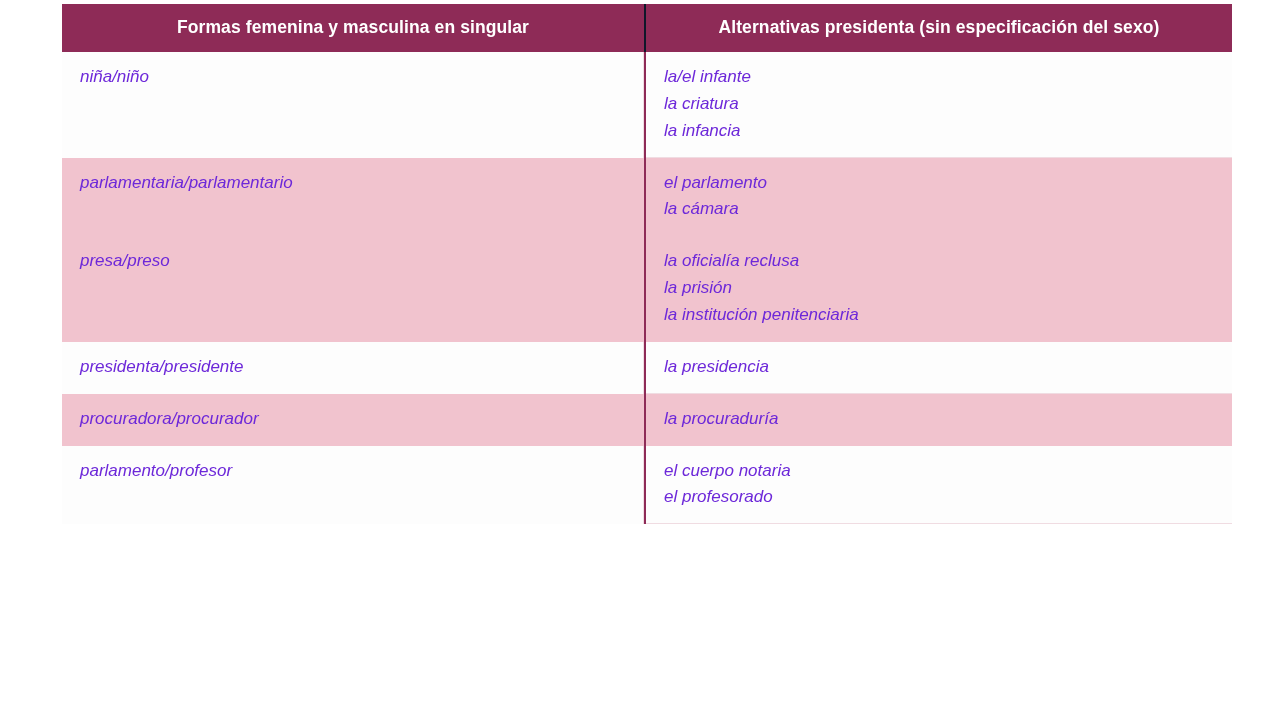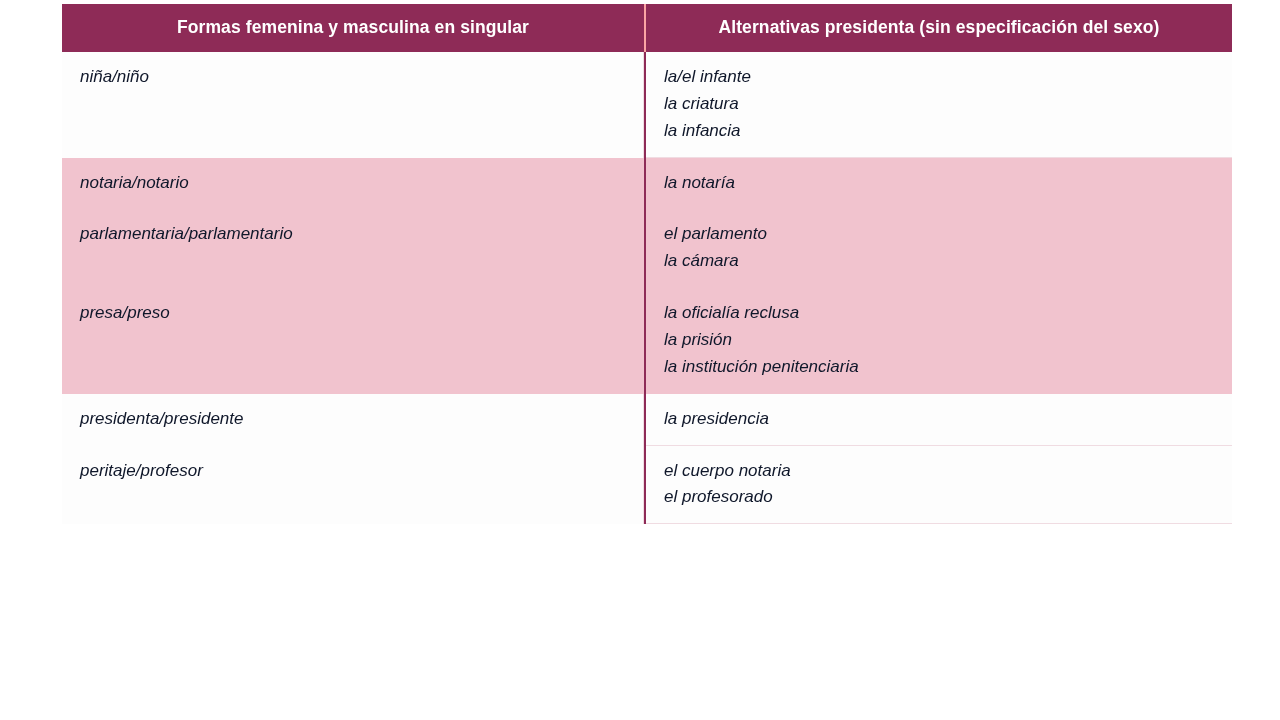--- a/index.html
+++ b/index.html
@@ -53,26 +53,26 @@
     background: #8e2b57;
     color: #ffffff;
     font-size: 17.5px;
     font-weight: bold;
     text-align: center;
     padding: 13px 8px 14px 8px;
     border: none;
     letter-spacing: 0.1px;
   }
   thead th.th-left {
-    border-right: 2px solid #fca5a5;
+    border-right: 2px solid #0f172a;
   }
   tbody td {
     font-size: 17px;
     font-style: italic;
-    color: #0f172a;
+    color: #6d28d9;
     padding: 12px 18px 13px 18px;
     vertical-align: top;
     line-height: 1.58;
     border: none;
   }
   tbody td.col-left {
     border-right: 2px solid #8e2b57;
   }
   tr.row-white td { background: #fdfdfd; }
   tr.row-pink td { background: #f1c3ce; }
@@ -114,32 +114,20 @@
               <div class="cell-lines">
                 <span>la/el infante</span>
                 <span>la criatura</span>
                 <span>la infancia</span>
               </div>
             </td>
           </tr>
           <tr class="row-pink">
             <td class="col-left">
               <div class="cell-lines">
-                <span>notaria/notario</span>
-              </div>
-            </td>
-            <td class="col-right">
-              <div class="cell-lines">
-                <span>la notaría</span>
-              </div>
-            </td>
-          </tr>
-          <tr class="row-pink">
-            <td class="col-left">
-              <div class="cell-lines">
                 <span>parlamentaria/parlamentario</span>
               </div>
             </td>
             <td class="col-right">
               <div class="cell-lines">
                 <span>el parlamento</span>
                 <span>la cámara</span>
               </div>
             </td>
           </tr>
@@ -162,24 +150,36 @@
               <div class="cell-lines">
                 <span>presidenta/presidente</span>
               </div>
             </td>
             <td class="col-right">
               <div class="cell-lines">
                 <span>la presidencia</span>
               </div>
             </td>
           </tr>
+          <tr class="row-pink">
+            <td class="col-left">
+              <div class="cell-lines">
+                <span>procuradora/procurador</span>
+              </div>
+            </td>
+            <td class="col-right">
+              <div class="cell-lines">
+                <span>la procuraduría</span>
+              </div>
+            </td>
+          </tr>
           <tr class="row-white">
             <td class="col-left">
               <div class="cell-lines">
-                <span>peritaje/profesor</span>
+                <span>parlamento/profesor</span>
               </div>
             </td>
             <td class="col-right">
               <div class="cell-lines">
                 <span>el cuerpo notaria</span>
                 <span>el profesorado</span>
               </div>
             </td>
           </tr>
         </tbody>

